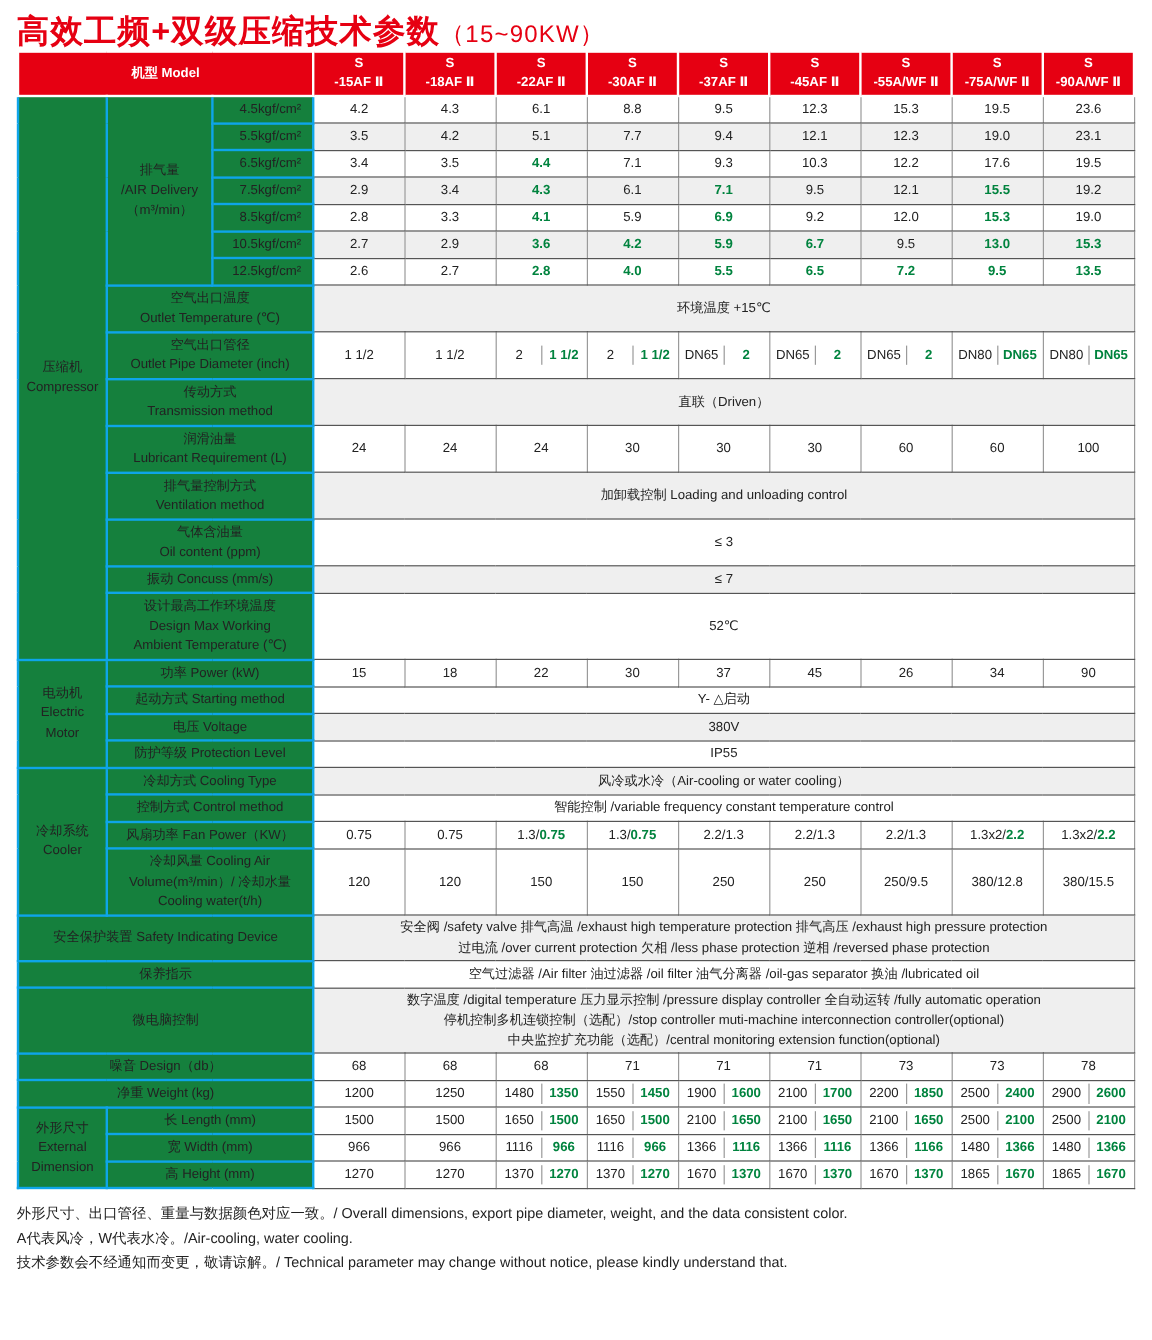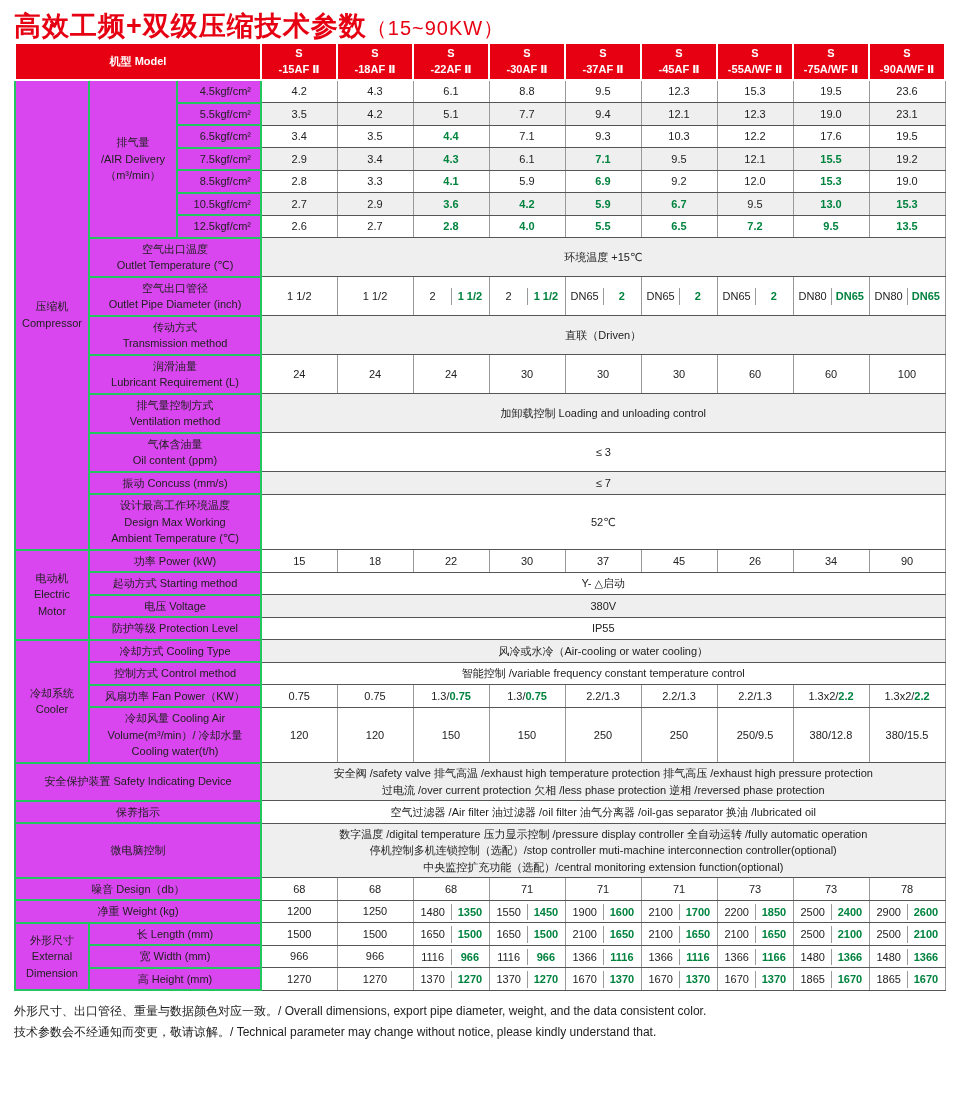--- a/index.html
+++ b/index.html
@@ -9,21 +9,21 @@
   h1 .kw{font-size:20px;font-weight:normal;}
   .subtitle{color:#e60012;font-size:14.5px;margin:2px 0 12px 0;}
   table{width:932px;table-layout:fixed;border-collapse:collapse;font-size:11px;}
   thead tr{height:36px;}
   tbody tr{height:20px;}
   th{background:#e60012;color:#fff;font-weight:bold;border:2px solid #fff;padding:2px 0;line-height:1.4;}
   td{padding:2px 3px;text-align:center;vertical-align:middle;line-height:1.5;word-wrap:break-word;}
   td.dat,td.pair{border:1px solid #9a9a9a;border-top:1px solid #555;border-bottom:1px solid #555;background:#fff;}
   tbody tr:first-child td.dat{border-top:2px solid #444;}
   tr.sh td.dat,tr.sh td.pair{background:#efefef;}
-  td.grp,td.lab,td.sub{background:#d946ef;border:2px solid #22c55e;}
+  td.grp,td.lab,td.sub{background:#15803d;border:2px solid #0ea5e9;}
   td.sub{text-align:right;padding-right:9px;}
   td.pair{padding:0;}
   td.pair span{display:inline-block;width:49%;box-sizing:border-box;vertical-align:middle;}
   td.pair span+span{border-left:1px solid #9a9a9a;}
   .grn{color:#00833e;font-weight:bold;}
   footer{margin-top:10px;font-size:12px;color:#222;line-height:1.7;}
 </style>
 </head>
 <body>
 
@@ -434,15 +434,16 @@
           <td class="pair"><span>1670</span><span class="grn">1370</span></td>
           <td class="pair"><span>1670</span><span class="grn">1370</span></td>
           <td class="pair"><span>1865</span><span class="grn">1670</span></td>
           <td class="pair"><span>1865</span><span class="grn">1670</span></td>
         </tr>
       </tbody>
   </table>
 
   <footer>
     <div>外形尺寸、出口管径、重量与数据颜色对应一致。/ Overall dimensions, export pipe diameter, weight, and the data consistent color.</div>
+    <div>A代表风冷，W代表水冷。/Air-cooling, water cooling.</div>
     <div>技术参数会不经通知而变更，敬请谅解。/ Technical parameter may change without notice, please kindly understand that.</div>
   </footer>
 </div>
 
 </body></html>

